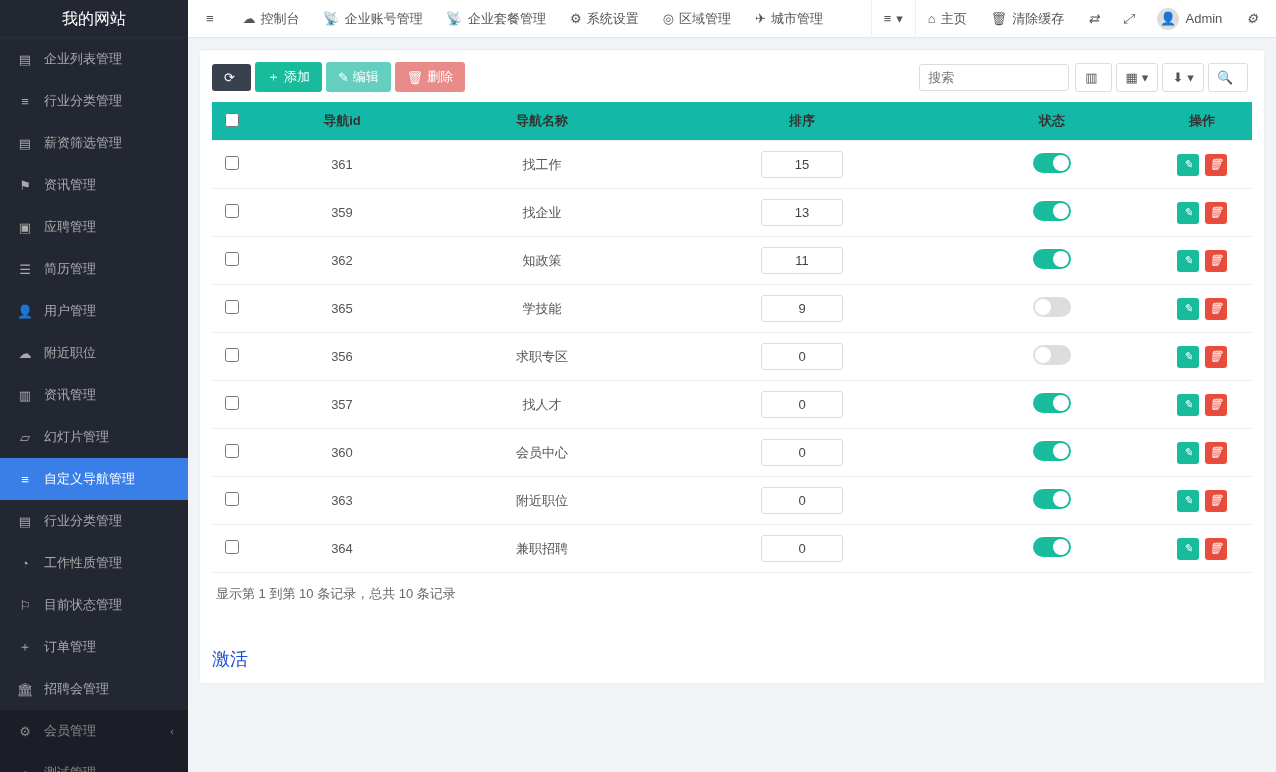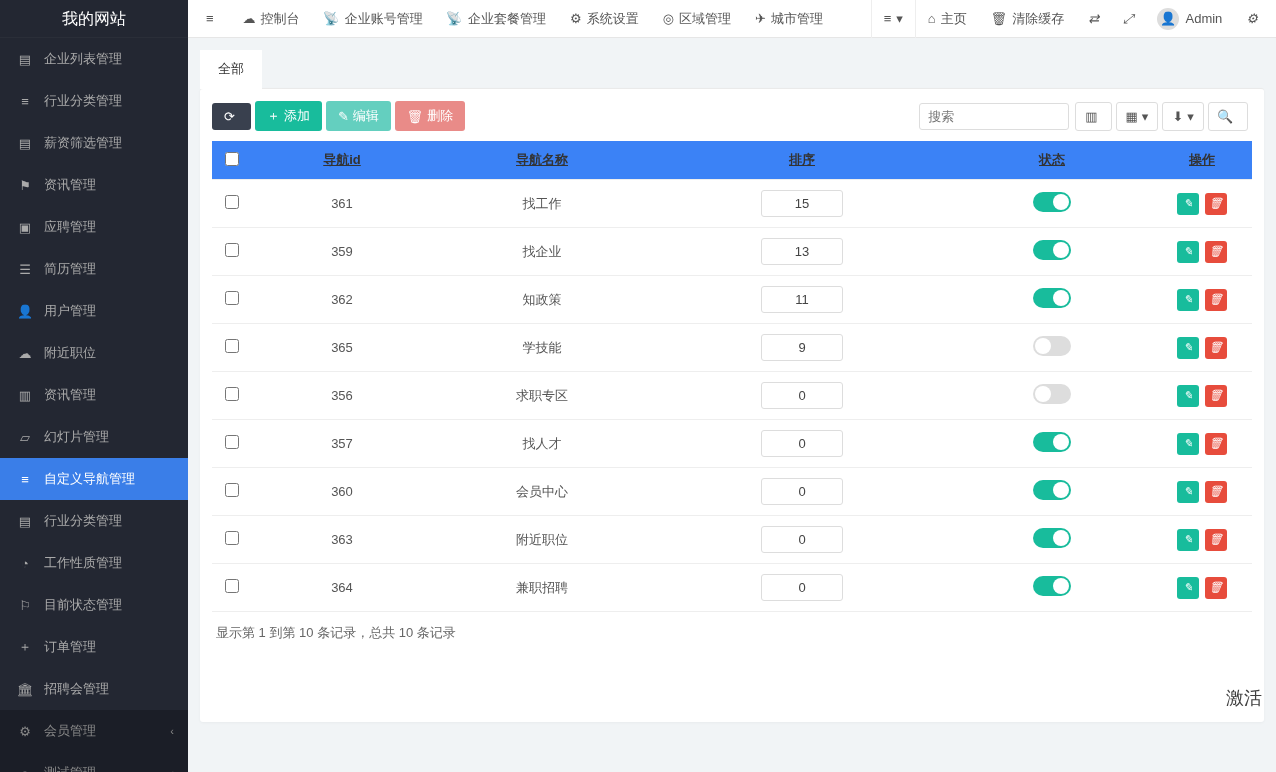--- a/index.html
+++ b/index.html
@@ -32,21 +32,21 @@
 .btn i { margin-right: 4px; font-style: normal; }
 .btn-dark { background: #39404e; }
 .btn-green { background: #18bc9c; }
 .btn-teal { background: #64cfbf; }
 .btn-red { background: #e98b88; }
 .btn-plain { background: #fff; color: #555; border: 1px solid #ddd; padding: 6px 9px; }
 .toolbar .spacer { flex: 1; }
 .search { width: 150px; padding: 5px 8px; border: 1px solid #ddd; border-radius: 3px; font-size: 13px; }
 table { width: 100%; border-collapse: collapse; }
 th, td { border-bottom: 1px solid #eee; padding: 10px 8px; text-align: center; font-size: 13px; color: #555; }
-th { font-weight: 600; color: #333; background: #3b82f6; text-decoration: underline; }
+th { font-weight: 600; color: #333; background: #14b8a6; }
 .cb { width: 14px; height: 14px; }
 .sortinput { width: 82px; padding: 5px 6px; text-align: center; border: 1px solid #ddd; border-radius: 3px; font-size: 13px; color: #444; }
 .toggle { width: 38px; height: 20px; border-radius: 12px; position: relative; display: inline-block; cursor: pointer; }
 .toggle .knob { position: absolute; width: 16px; height: 16px; background: #fff; border-radius: 50%; top: 2px; transition: .2s; }
 .toggle.on { background: #18bc9c; }
 .toggle.on .knob { right: 2px; }
 .toggle.off { background: #ddd; }
 .toggle.off .knob { left: 2px; }
 .act-btn { display: inline-flex; align-items: center; justify-content: center; width: 22px; height: 22px; border-radius: 3px; color: #fff; cursor: pointer; font-size: 11px; margin: 0 1px; }
 .act-edit { background: #18bc9c; }
@@ -195,23 +195,20 @@
           <span class="avatar">👤</span>
           <span>Admin</span>
         </div>
         <div class="tn-item">
             <i>⚙</i>
           </div>
       </div>
     </div>
 
     <div class="content">
-      <div class="tabs">
-        <div class="tab active">全部</div>
-      </div>
       <div class="panel tabs-body">
         <div class="toolbar">
           <button class="btn btn-dark">
               <i>⟳</i>
             </button>
           <button class="btn btn-green">
               <i>＋</i>
               <span>添加</span>
             </button>
           <button class="btn btn-teal">
@@ -378,17 +375,17 @@
                   </span>
       <span class="act-btn act-del">
                     <i>🗑</i>
                   </span>
     </td>
               </tr>
             </tbody>
         </table>
 
         <div class="pageinfo">显示第 1 到第 10 条记录，总共 10 条记录</div>
-        <div style="text-align:right;color:#404040;font-size:18px;margin-top:40px;margin-right:-10px">激活</div>
+        <div style="text-align:left;color:#1d4ed8;font-size:18px;margin-top:40px;margin-right:-10px">激活</div>
       </div>
     </div>
   </div>
 </div>
 
 </body></html>

